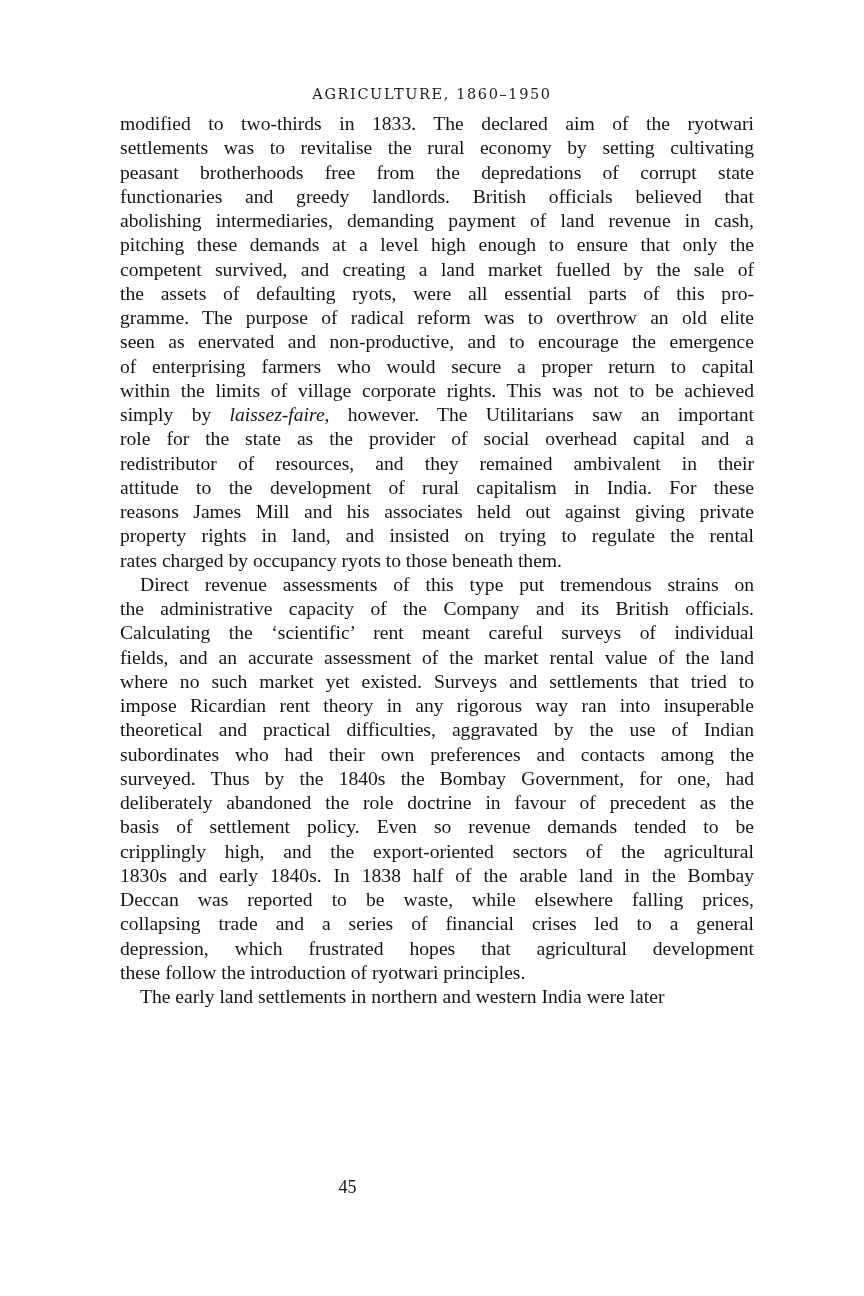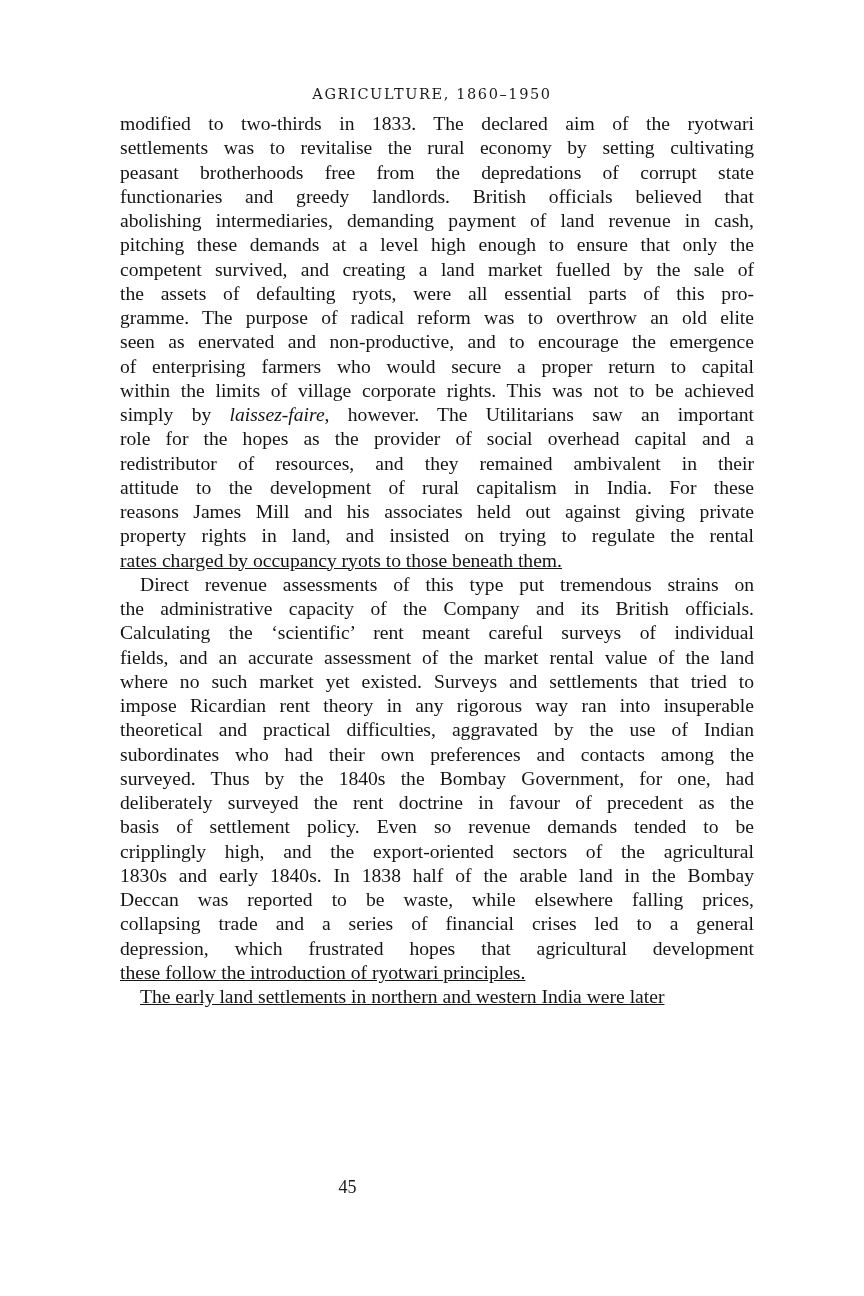--- a/index.html
+++ b/index.html
@@ -9,21 +9,21 @@
     position: absolute; top: 86px; left: 0; width: 864px; text-align: center;
     font-family: "DejaVu Serif", "Liberation Serif", serif; font-size: 14.5px;
     letter-spacing: 1.6px; color: #1a1a1a;
   }
   .body-text {
     position: absolute; left: 120px; top: 112px; width: 634px;
     font-family: "Liberation Serif", "DejaVu Serif", serif; font-size: 19.6px;
     line-height: 24.25px; color: #141414;
   }
   .line { display: block; white-space: nowrap; text-align: justify; text-align-last: justify; height: 24.25px; }
-  .line.last { text-align-last: left; text-decoration: underline; }
+  .line.last { text-align-last: left; }
   .line.indent { padding-left: 20px; }
   .folio {
     position: absolute; top: 1177px; left: 0; width: 695px; text-align: center;
     font-family: "Liberation Serif", "DejaVu Serif", serif; font-size: 18px; color: #1a1a1a;
   }
   em { font-style: italic; }
 </style>
 </head>
 <body>
 
@@ -36,36 +36,36 @@
       <span class="line" style="white-space: normal; display: block; overflow: visible;">functionaries and greedy landlords. British officials believed that</span>
       <span class="line" style="white-space: normal; display: block; overflow: visible;">abolishing intermediaries, demanding payment of land revenue in cash,</span>
       <span class="line" style="white-space: normal; display: block; overflow: visible;">pitching these demands at a level high enough to ensure that only the</span>
       <span class="line" style="white-space: normal; display: block; overflow: visible;">competent survived, and creating a land market fuelled by the sale of</span>
       <span class="line" style="white-space: normal; display: block; overflow: visible;">the assets of defaulting ryots, were all essential parts of this pro-</span>
       <span class="line" style="white-space: normal; display: block; overflow: visible;">gramme. The purpose of radical reform was to overthrow an old elite</span>
       <span class="line" style="white-space: normal; display: block; overflow: visible;">seen as enervated and non-productive, and to encourage the emergence</span>
       <span class="line" style="white-space: normal; display: block; overflow: visible;">of enterprising farmers who would secure a proper return to capital</span>
       <span class="line" style="white-space: normal; display: block; overflow: visible;">within the limits of village corporate rights. This was not to be achieved</span>
       <span class="line" style="white-space: normal; display: block; overflow: visible;">simply by <em>laissez-faire</em>, however. The Utilitarians saw an important</span>
-      <span class="line" style="white-space: normal; display: block; overflow: visible;">role for the hopes as the provider of social overhead capital and a</span>
+      <span class="line" style="white-space: normal; display: block; overflow: visible;">role for the state as the provider of social overhead capital and a</span>
       <span class="line" style="white-space: normal; display: block; overflow: visible;">redistributor of resources, and they remained ambivalent in their</span>
       <span class="line" style="white-space: normal; display: block; overflow: visible;">attitude to the development of rural capitalism in India. For these</span>
       <span class="line" style="white-space: normal; display: block; overflow: visible;">reasons James Mill and his associates held out against giving private</span>
       <span class="line" style="white-space: normal; display: block; overflow: visible;">property rights in land, and insisted on trying to regulate the rental</span>
       <span class="line last" style="white-space: normal; display: block; overflow: visible;">rates charged by occupancy ryots to those beneath them.</span>
       <span class="line indent" style="white-space: normal; display: block; overflow: visible;">Direct revenue assessments of this type put tremendous strains on</span>
       <span class="line" style="white-space: normal; display: block; overflow: visible;">the administrative capacity of the Company and its British officials.</span>
       <span class="line" style="white-space: normal; display: block; overflow: visible;">Calculating the ‘scientific’ rent meant careful surveys of individual</span>
       <span class="line" style="white-space: normal; display: block; overflow: visible;">fields, and an accurate assessment of the market rental value of the land</span>
       <span class="line" style="white-space: normal; display: block; overflow: visible;">where no such market yet existed. Surveys and settlements that tried to</span>
       <span class="line" style="white-space: normal; display: block; overflow: visible;">impose Ricardian rent theory in any rigorous way ran into insuperable</span>
       <span class="line" style="white-space: normal; display: block; overflow: visible;">theoretical and practical difficulties, aggravated by the use of Indian</span>
       <span class="line" style="white-space: normal; display: block; overflow: visible;">subordinates who had their own preferences and contacts among the</span>
       <span class="line" style="white-space: normal; display: block; overflow: visible;">surveyed. Thus by the 1840s the Bombay Government, for one, had</span>
-      <span class="line" style="white-space: normal; display: block; overflow: visible;">deliberately surveyed the rent doctrine in favour of precedent as the</span>
+      <span class="line" style="white-space: normal; display: block; overflow: visible;">deliberately abandoned the role doctrine in favour of precedent as the</span>
       <span class="line" style="white-space: normal; display: block; overflow: visible;">basis of settlement policy. Even so revenue demands tended to be</span>
       <span class="line" style="white-space: normal; display: block; overflow: visible;">cripplingly high, and the export-oriented sectors of the agricultural</span>
       <span class="line" style="white-space: normal; display: block; overflow: visible;">1830s and early 1840s. In 1838 half of the arable land in the Bombay</span>
       <span class="line" style="white-space: normal; display: block; overflow: visible;">Deccan was reported to be waste, while elsewhere falling prices,</span>
       <span class="line" style="white-space: normal; display: block; overflow: visible;">collapsing trade and a series of financial crises led to a general</span>
       <span class="line" style="white-space: normal; display: block; overflow: visible;">depression, which frustrated hopes that agricultural development</span>
       <span class="line last" style="white-space: normal; display: block; overflow: visible;">these follow the introduction of ryotwari principles.</span>
       <span class="line indent last" style="white-space: normal; display: block; overflow: visible;">The early land settlements in northern and western India were later</span>
     </div>
   <div class="folio">45</div>

